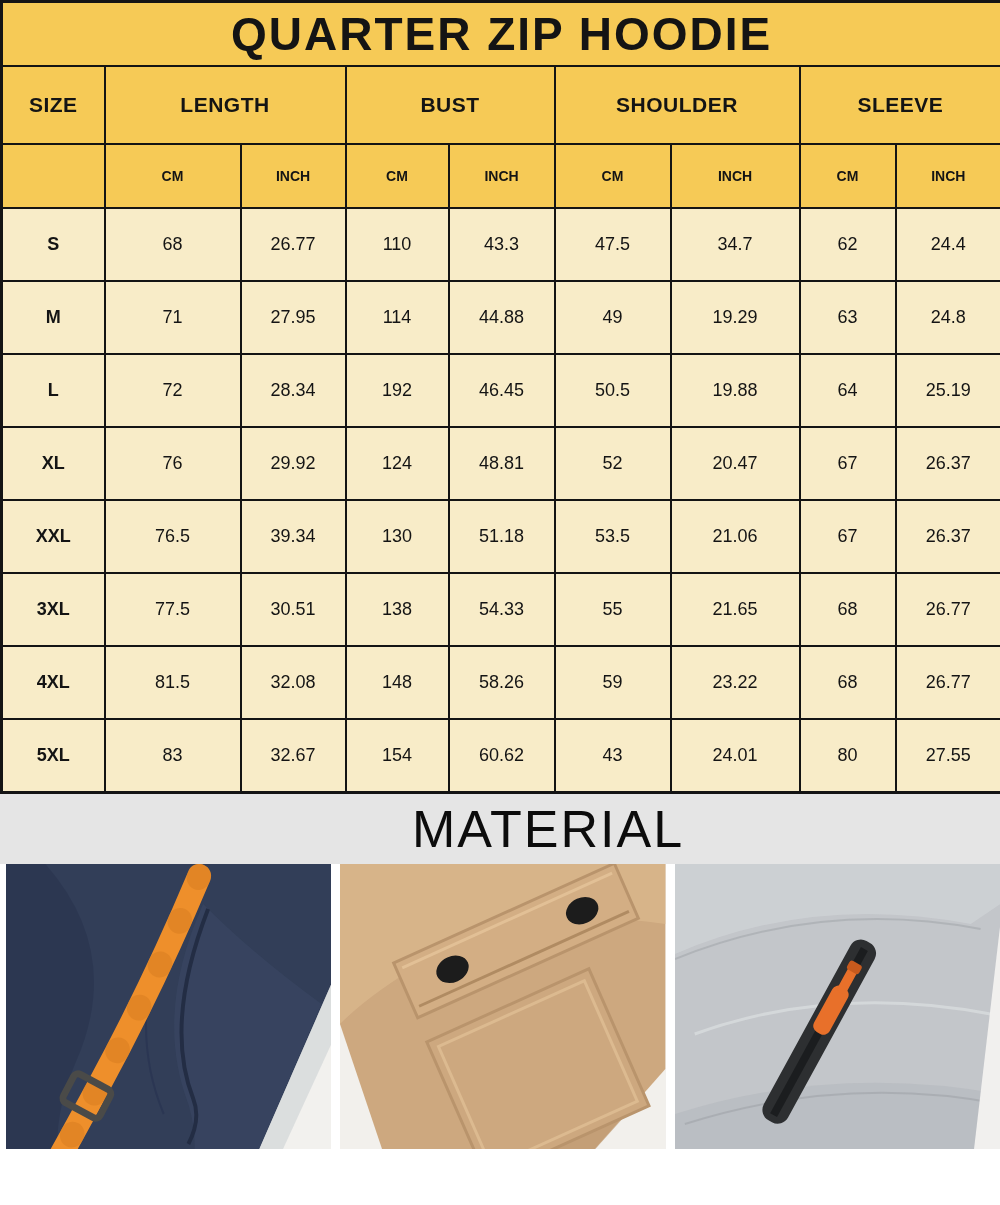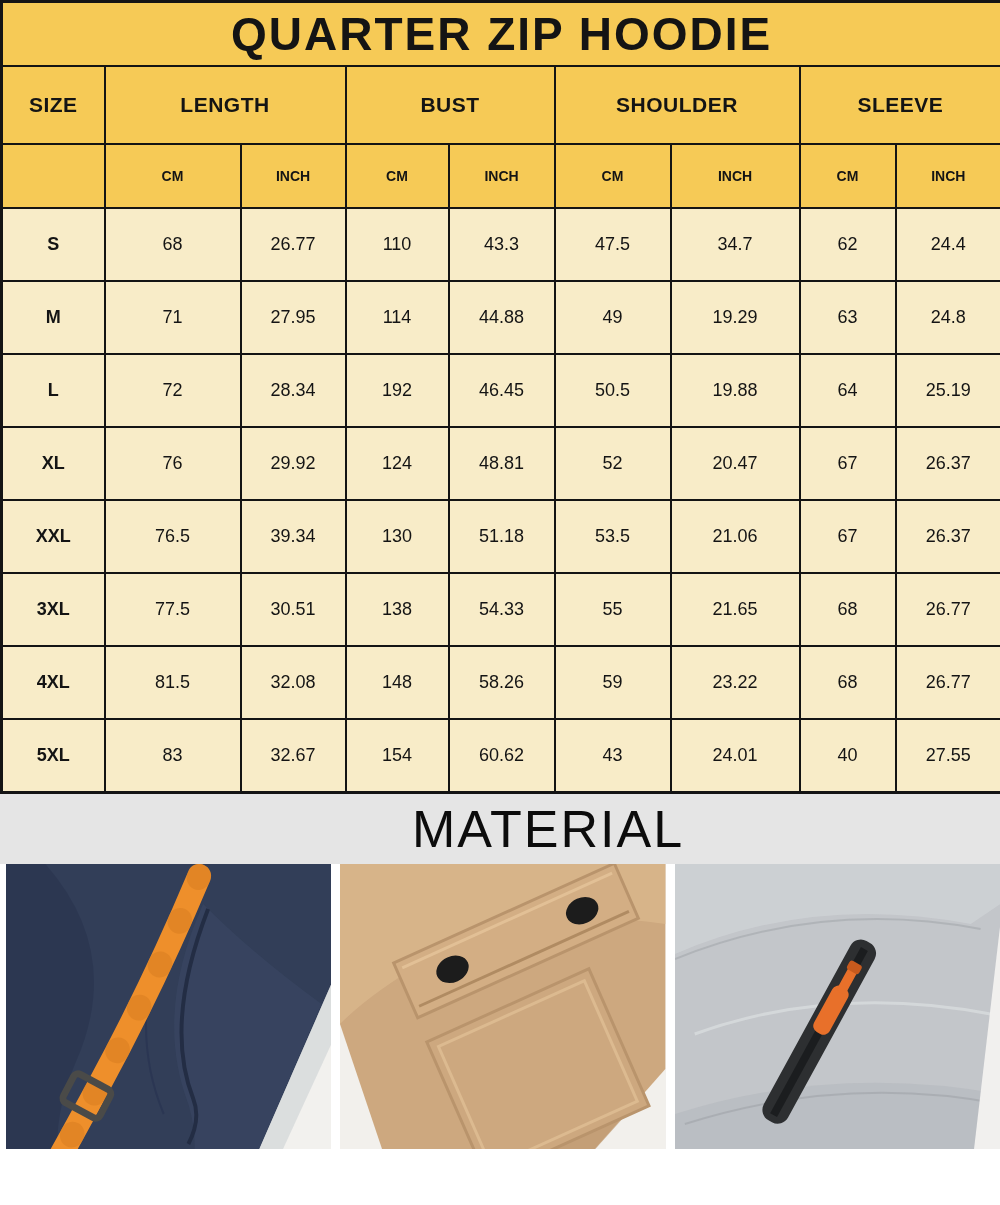--- a/index.html
+++ b/index.html
@@ -203,21 +203,21 @@
           <td>26.77</td>
         </tr>
         <tr>
           <td class="size-label">5XL</td>
           <td>83</td>
           <td>32.67</td>
           <td>154</td>
           <td>60.62</td>
           <td>43</td>
           <td>24.01</td>
-          <td>40</td>
+          <td>80</td>
           <td>27.55</td>
         </tr>
       </tbody>
   </table>
 
   <div class="material-band">MATERIAL</div>
 
   <div class="photo-strip">
 
     <div class="photo">

